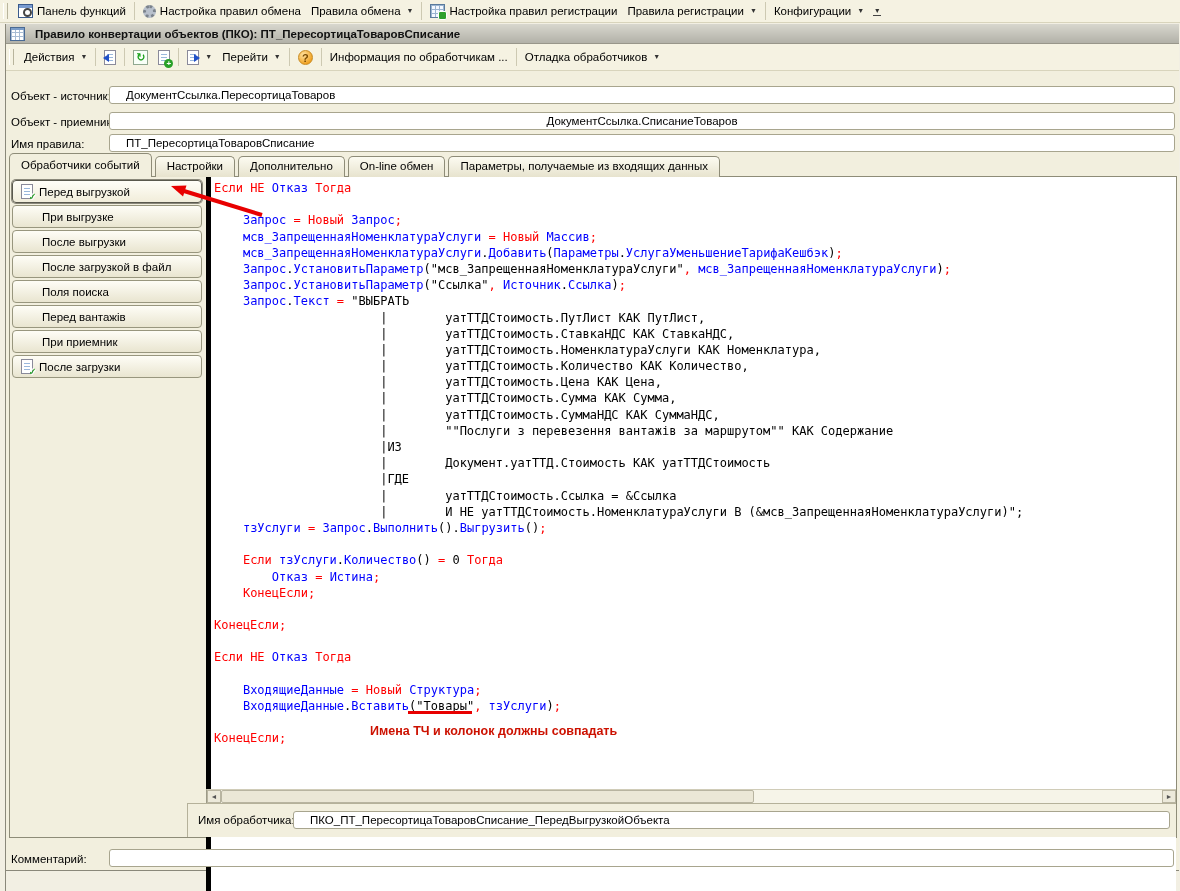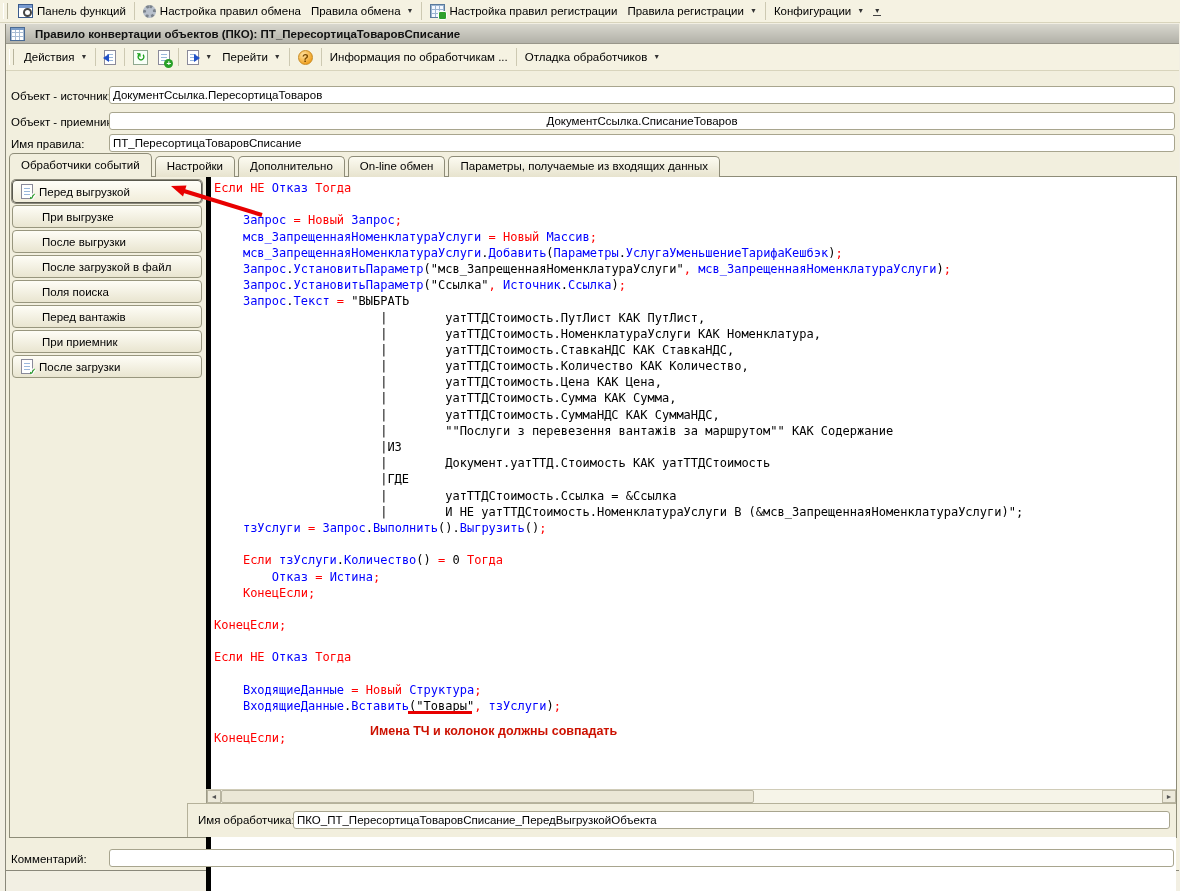--- a/index.html
+++ b/index.html
@@ -34,21 +34,21 @@
   .i-table{width:13px;height:12px;border:1px solid #4a6a94;background-color:#fff;background-image:linear-gradient(to right,#a8bcd4 1px,transparent 1px),linear-gradient(to bottom,#a8bcd4 1px,transparent 1px);background-size:4px 4px;display:inline-block;box-shadow:inset 0 2px 0 #7a9cc8}
   
   #app-toolbar{position:absolute;left:0;top:0;width:1180px;height:23px;box-sizing:border-box}
   
   .window{position:absolute;left:5px;top:24px;width:1174px;height:847px;background:#f2efde;border-left:1px solid #8a887a;border-bottom:1px solid #8a887a;box-sizing:border-box}
   .titlebar{position:absolute;left:0;top:0;right:0;height:19px;background:linear-gradient(#d8d7ce,#b2b1a8);border-bottom:1px solid #98968a;display:flex;align-items:center;padding-left:4px;gap:10px}
   .title-text{font-weight:bold;font-size:11.5px;color:#111;white-space:nowrap}
   #toolbar2{position:absolute;left:0;top:20px;right:0;height:26px}
   
   .flabel{position:absolute;left:5px;white-space:nowrap}
-  .inp{position:absolute;height:18px;border:1px solid #a8a58e;border-radius:3px;background:#fff;font:11.5px "Liberation Sans",sans-serif;padding:0 3px;box-sizing:border-box;outline:none}
+  .inp{position:absolute;height:18px;border:1px solid #a8a58e;border-radius:3px;background:#fff;font:11.5px "Liberation Sans",sans-serif;padding:0 16px;box-sizing:border-box;outline:none}
   
   #tabstrip{position:absolute;left:3px;top:130px;height:23px;display:flex;align-items:flex-end;z-index:3}
   .tab{height:20px;line-height:19px;padding:0 11px;border:1px solid #8e8c78;border-bottom:none;border-radius:5px 5px 0 0;background:linear-gradient(#fcfbf1,#e7e3ce);margin-right:3px;white-space:nowrap;cursor:default}
   .tab.active{height:23px;line-height:22px;background:#f2efde;position:relative;z-index:4}
   .tabpage{position:absolute;left:3px;right:2px;top:152px;height:662px;border:1px solid #8e8c78;background:#f2efde;box-sizing:border-box}
   
   #handler-list{position:absolute;left:2px;top:3px;width:192px}
   .hbtn{position:relative;width:190px;height:23px;margin-bottom:2px;border:1px solid #98967e;border-radius:4px;background:linear-gradient(#fefdf6,#e9e5d0);display:flex;align-items:center;box-sizing:border-box;padding-left:8px;gap:6px;cursor:default}
   .hbtn.noicon{padding-left:29px}
   .hbtn.active{background:linear-gradient(#fffef8,#f1edda);border-color:#5a594e;box-shadow:0 0 0 1px #8a887a}
@@ -247,22 +247,22 @@
       <div id="code">
           <div class="cl"><span class="tk-kw">Если</span> <span class="tk-kw">НЕ</span> <span class="tk-id">Отказ</span> <span class="tk-kw">Тогда</span></div>
           <div class="cl">&nbsp;</div>
           <div class="cl">    <span class="tk-id">Запрос</span> <span class="tk-op">=</span> <span class="tk-kw">Новый</span> <span class="tk-id">Запрос</span><span class="tk-op">;</span></div>
           <div class="cl">    <span class="tk-id">мсв_ЗапрещеннаяНоменклатураУслуги</span> <span class="tk-op">=</span> <span class="tk-kw">Новый</span> <span class="tk-id">Массив</span><span class="tk-op">;</span></div>
           <div class="cl">    <span class="tk-id">мсв_ЗапрещеннаяНоменклатураУслуги</span>.<span class="tk-id">Добавить</span>(<span class="tk-id">Параметры</span>.<span class="tk-id">УслугаУменьшениеТарифаКешбэк</span>)<span class="tk-op">;</span></div>
           <div class="cl">    <span class="tk-id">Запрос</span>.<span class="tk-id">УстановитьПараметр</span>(<span class="tk-str">"мсв_ЗапрещеннаяНоменклатураУслуги"</span><span class="tk-op">,</span> <span class="tk-id">мсв_ЗапрещеннаяНоменклатураУслуги</span>)<span class="tk-op">;</span></div>
           <div class="cl">    <span class="tk-id">Запрос</span>.<span class="tk-id">УстановитьПараметр</span>(<span class="tk-str">"Ссылка"</span><span class="tk-op">,</span> <span class="tk-id">Источник</span>.<span class="tk-id">Ссылка</span>)<span class="tk-op">;</span></div>
           <div class="cl">    <span class="tk-id">Запрос</span>.<span class="tk-id">Текст</span> <span class="tk-op">=</span> <span class="tk-str">"ВЫБРАТЬ</span></div>
           <div class="cl"><span class="tk-str">                       |        уатТТДСтоимость.ПутЛист КАК ПутЛист,</span></div>
+          <div class="cl"><span class="tk-str">                       |        уатТТДСтоимость.СтавкаНДС КАК СтавкаНДС,</span></div>
           <div class="cl"><span class="tk-str">                       |        уатТТДСтоимость.НоменклатураУслуги КАК Номенклатура,</span></div>
-          <div class="cl"><span class="tk-str">                       |        уатТТДСтоимость.СтавкаНДС КАК СтавкаНДС,</span></div>
           <div class="cl"><span class="tk-str">                       |        уатТТДСтоимость.Количество КАК Количество,</span></div>
           <div class="cl"><span class="tk-str">                       |        уатТТДСтоимость.Цена КАК Цена,</span></div>
           <div class="cl"><span class="tk-str">                       |        уатТТДСтоимость.Сумма КАК Сумма,</span></div>
           <div class="cl"><span class="tk-str">                       |        уатТТДСтоимость.СуммаНДС КАК СуммаНДС,</span></div>
           <div class="cl"><span class="tk-str">                       |        ""Послуги з перевезення вантажів за маршрутом"" КАК Содержание</span></div>
           <div class="cl"><span class="tk-str">                       |ИЗ</span></div>
           <div class="cl"><span class="tk-str">                       |        Документ.уатТТД.Стоимость КАК уатТТДСтоимость</span></div>
           <div class="cl"><span class="tk-str">                       |ГДЕ</span></div>
           <div class="cl"><span class="tk-str">                       |        уатТТДСтоимость.Ссылка = &amp;Ссылка</span></div>
           <div class="cl"><span class="tk-str">                       |        И НЕ уатТТДСтоимость.НоменклатураУслуги В (&amp;мсв_ЗапрещеннаяНоменклатураУслуги)";</span></div>

